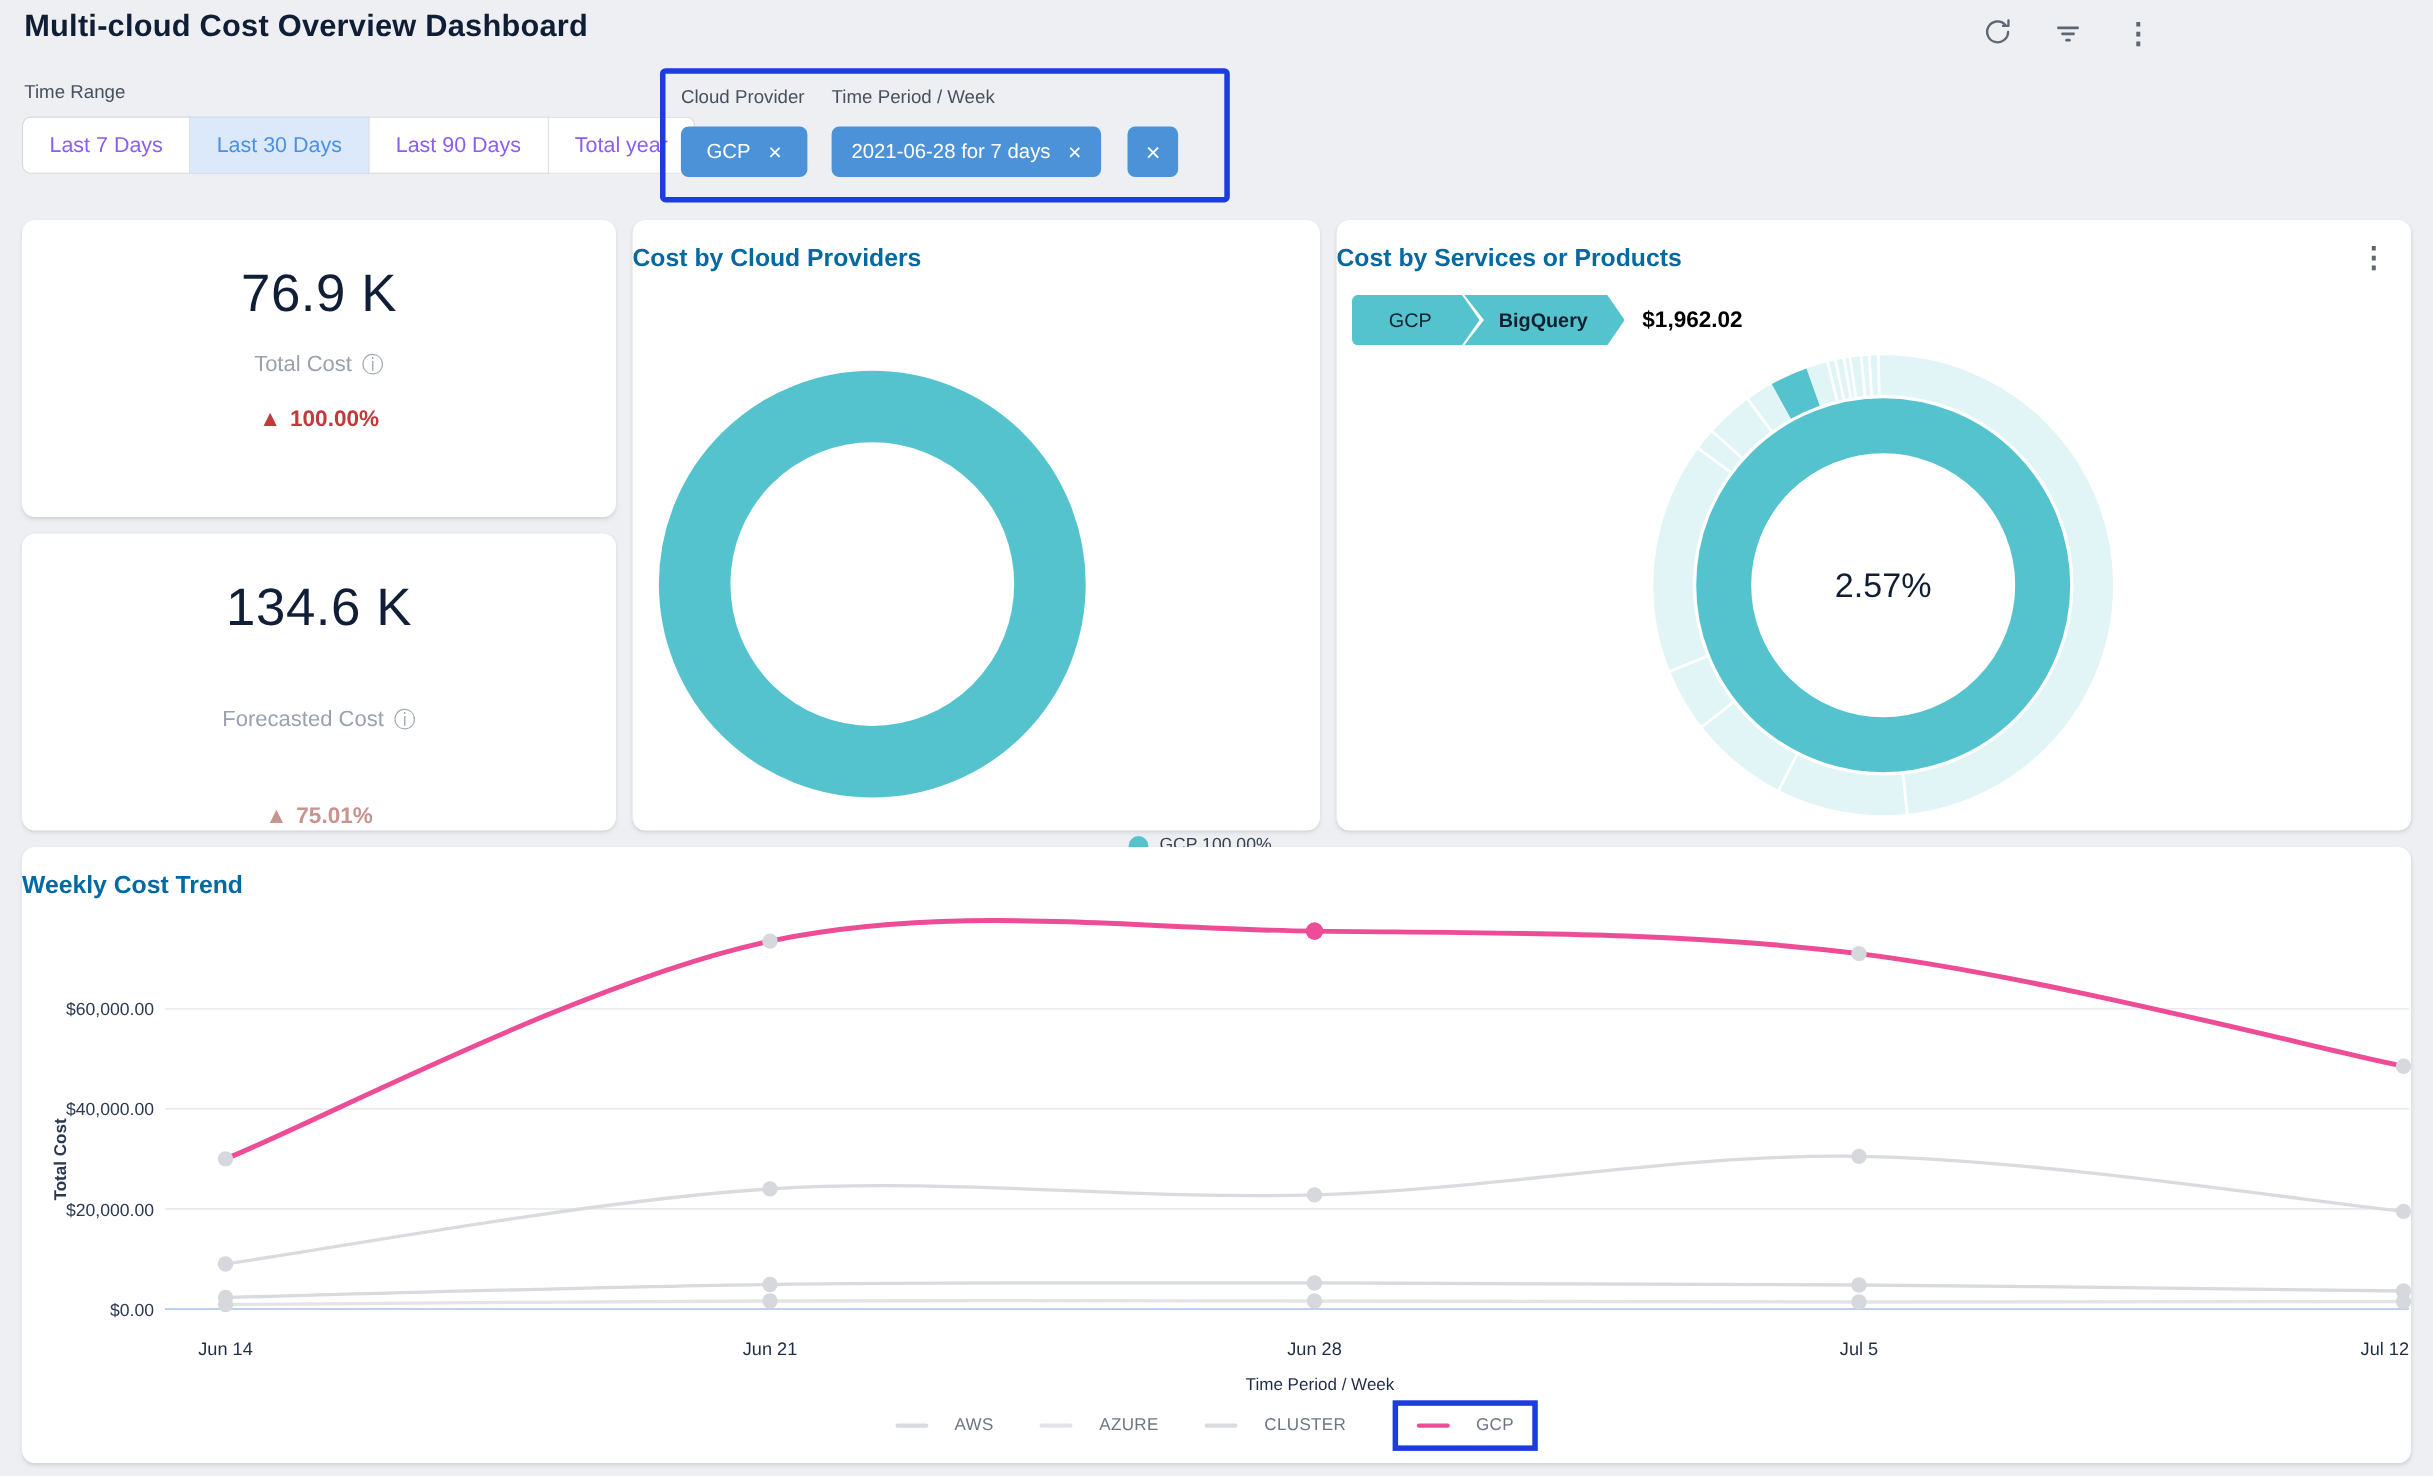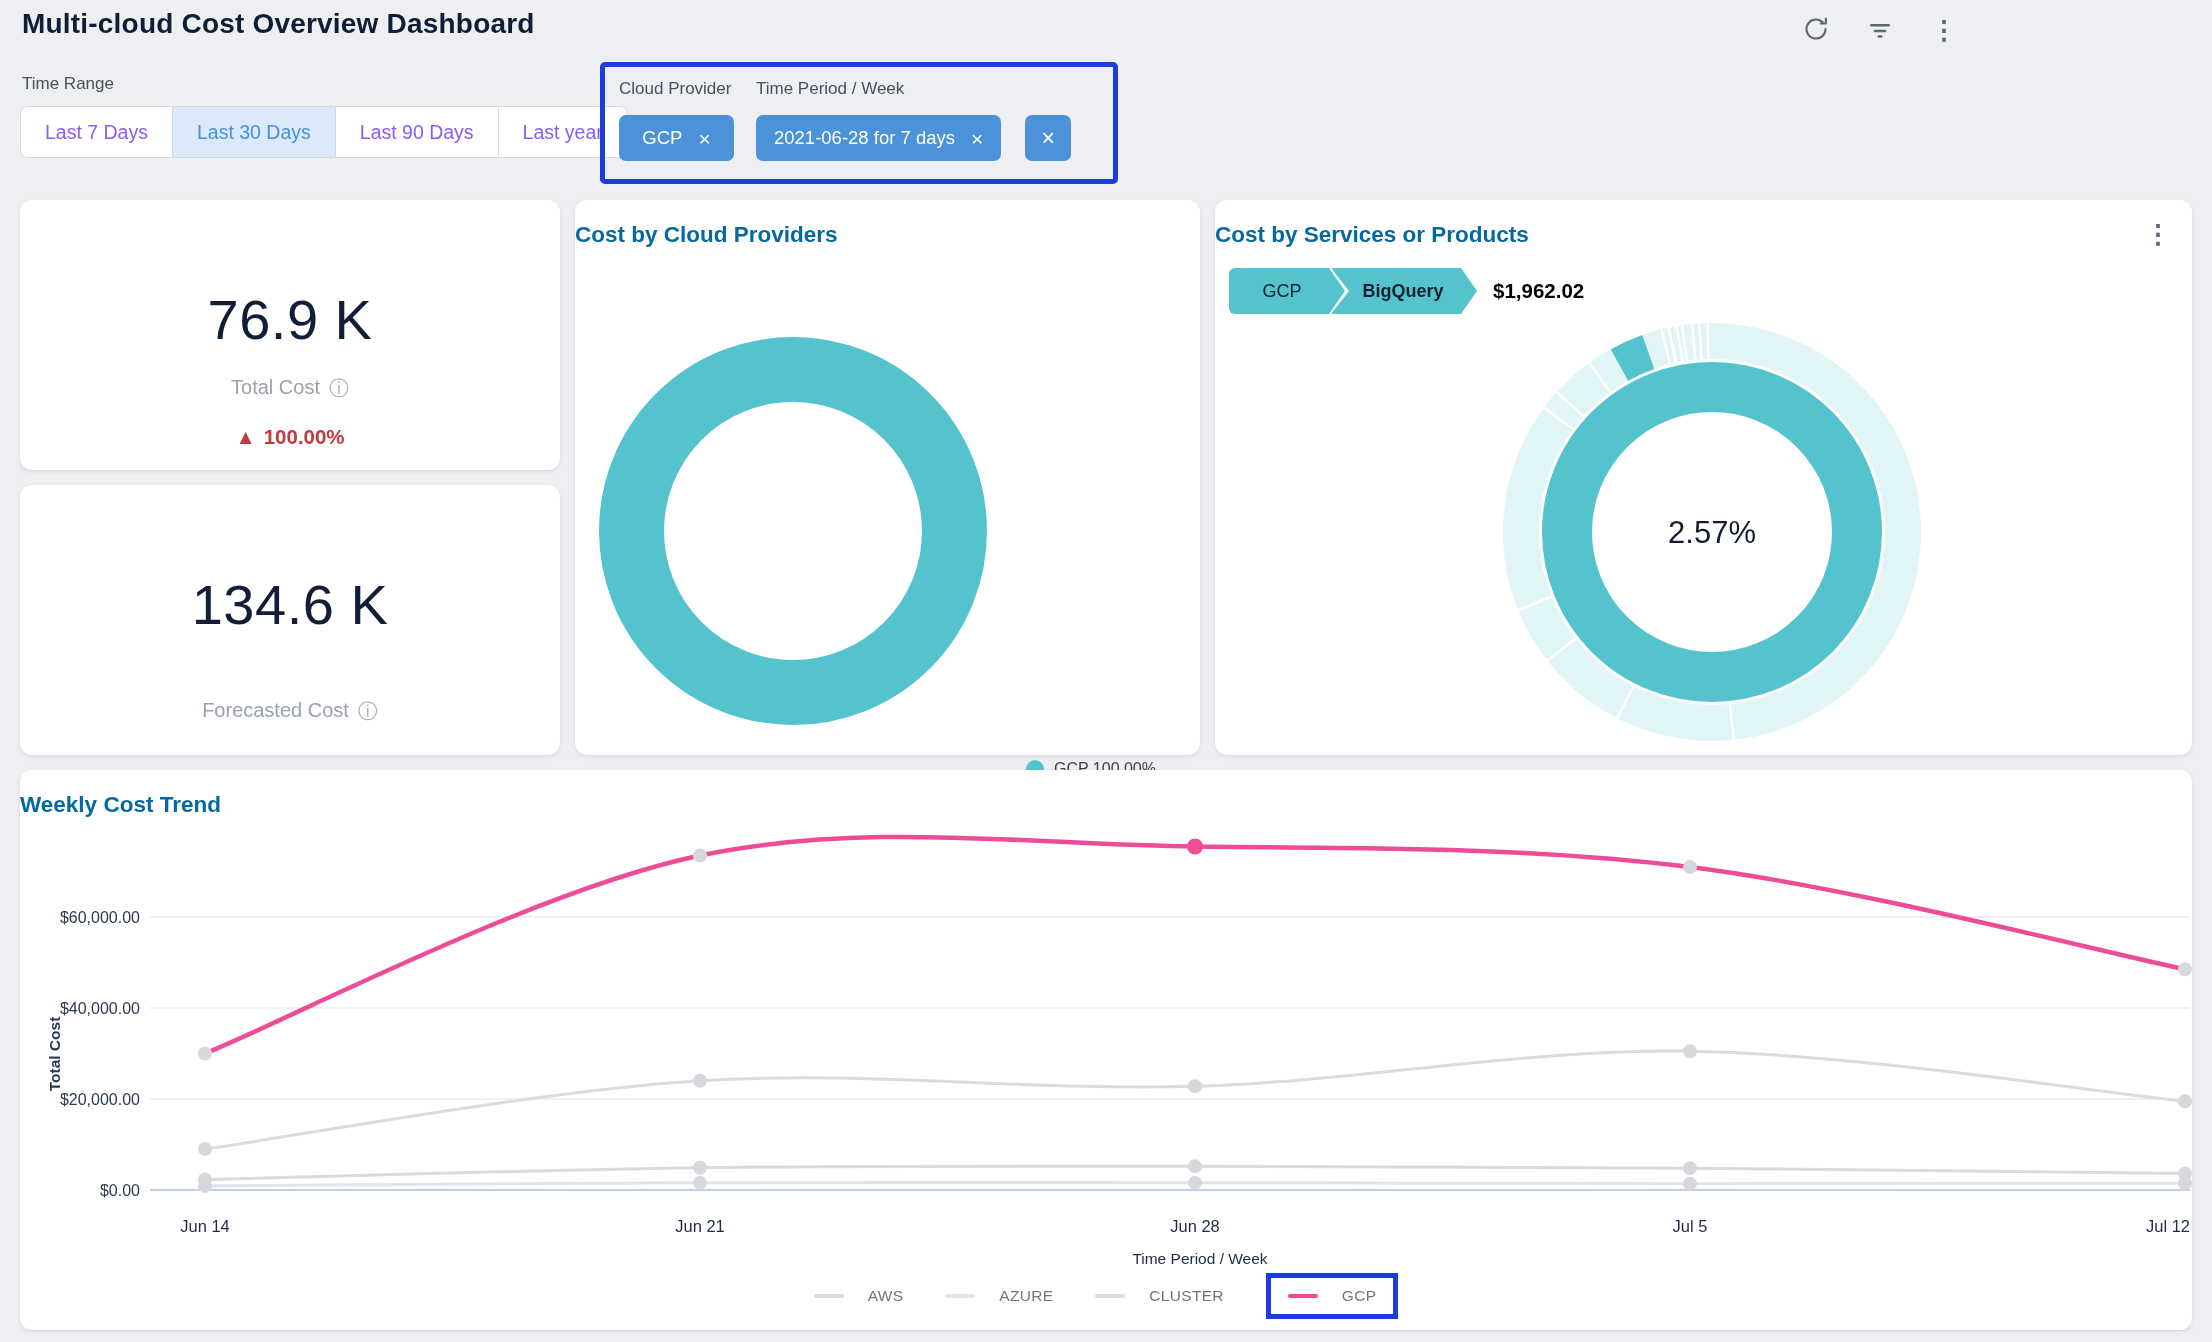--- a/index.html
+++ b/index.html
@@ -32,21 +32,21 @@
 
   
   .card { position:absolute; background:#fff; border-radius:12px; box-shadow:0 1px 2px rgba(16,24,40,.05), 0 2px 5px rgba(16,24,40,.07); }
   .card-total    { left:20px;  top:200px; width:540px;  height:270px; }
   .card-forecast { left:20px;  top:485px; width:540px;  height:270px;gap:38px; }
   .card-provider { left:575px; top:200px; width:625px;  height:555px; }
   .card-services { left:1215px;top:200px; width:977px;  height:555px; }
   .card-trend    { left:20px;  top:770px; width:2172px; height:560px; }
 
   .stat-card { display:flex; flex-direction:column; align-items:center; }
-  .stat-value { margin-top:92px; font-size:56px; font-weight:500; color:#101e38; line-height:1; letter-spacing:0.5px; }
+  .stat-value { margin-top:44px; font-size:48px; font-weight:500; color:#101e38; line-height:1; letter-spacing:0.5px; }
   .stat-label { margin-top:28px; font-size:20px; color:#99a1ac; display:flex; align-items:center; gap:9px; }
   .info-icon { font-size:20px; color:#a6adb8; cursor:pointer; line-height:1; }
   .stat-delta { margin-top:26px; font-size:20.5px; font-weight:700; display:flex; align-items:center; gap:8px; }
 
   .chart-title { position:absolute; left:0; right:0; top:22px; text-align:left; font-size:22.5px; font-weight:600; color:#0369a1; }
   .chart-svg { position:absolute; left:0; top:0; }
 
   .provider-legend { position:absolute; left:451px; top:560px; display:flex; align-items:center; gap:10px; }
   .legend-dot { width:18px; height:18px; border-radius:50%; }
   .provider-legend-label { font-size:16px; color:#374151; }
@@ -93,21 +93,21 @@
     <button class="hdr-btn">
       <span class="kebab">⋮</span>
     </button>
   </div>
 
   <div class="filter-label time-range-label">Time Range</div>
   <div class="segmented">
     <button class="seg-btn">Last 7 Days</button>
     <button class="seg-btn selected">Last 30 Days</button>
     <button class="seg-btn">Last 90 Days</button>
-    <button class="seg-btn">Last year</button>
+    <button class="seg-btn">Total year</button>
   </div>
 
   <div class="filters-annotation">
     <div class="chip-labels">
       <div class="filter-label chip-label-1">Cloud Provider</div>
       <div class="filter-label">Time Period / Week</div>
     </div>
     <div class="chip-row">
       <div class="chip chip-provider">
         <span>GCP</span>

